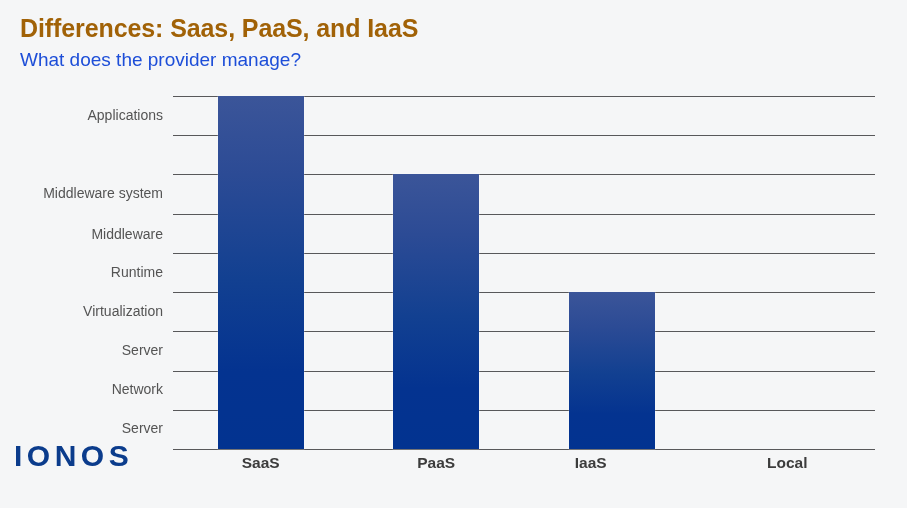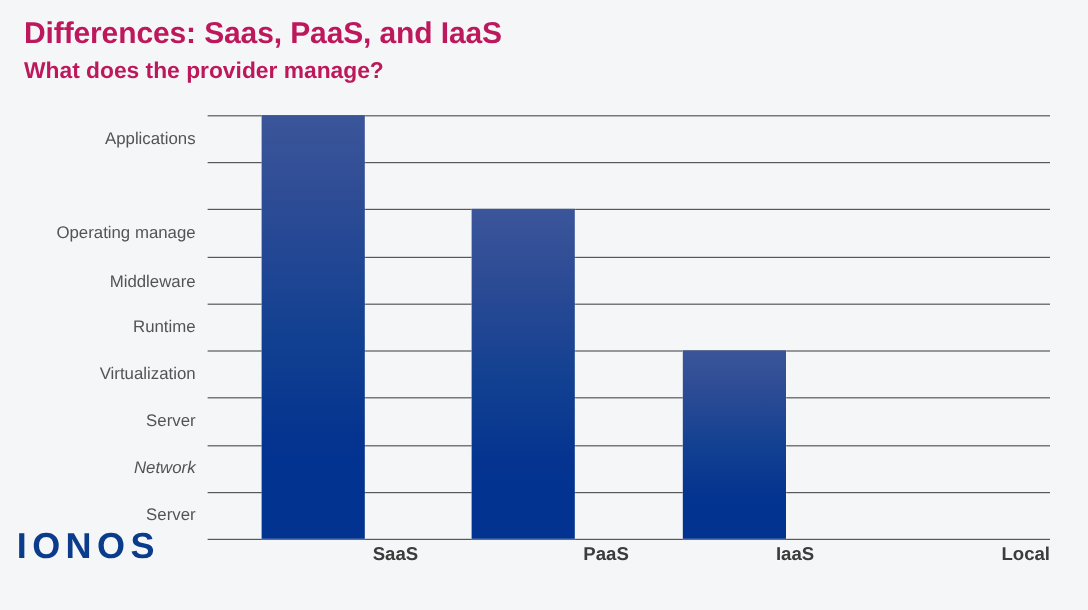--- a/index.html
+++ b/index.html
@@ -19,29 +19,29 @@
   
   #header {
     position: absolute;
     left: 20px;
     top: 14px;
     width: 860px;
   }
   #chart-title {
     font-size: 25px;
     font-weight: bold;
-    color: #be185d;
+    color: #a16207;
     letter-spacing: -0.1px;
     line-height: 1.15;
     white-space: nowrap;
   }
   #chart-subtitle {
     font-size: 19px;
-    font-weight: bold;
-    color: #be185d;
+    font-weight: normal;
+    color: #1d4ed8;
     margin-top: 6px;
     line-height: 1.15;
     white-space: nowrap;
   }
 
   
   #plot-area {
     position: absolute;
     left: 173px;
     top: 96px;
@@ -93,21 +93,21 @@
   #x-axis-labels {
     position: absolute;
     left: 173px;
     top: 455px;
     width: 702px;
     height: 24px;
   }
   .x-label {
     position: absolute;
     top: 0;
-    text-align: right;
+    text-align: center;
     font-size: 15.5px;
     font-weight: bold;
     color: #3c3c3c;
     white-space: nowrap;
     line-height: 1;
   }
 
   
   #brand-logo {
     position: absolute;
@@ -124,26 +124,26 @@
 </head>
 <body>
 
 <div id="header">
   <div id="chart-title">Differences: Saas, PaaS, and IaaS</div>
   <div id="chart-subtitle">What does the provider manage?</div>
 </div>
 
 <div id="y-axis-labels">
     <div class="y-label" style="top: 11.6111px;">Applications</div>
-    <div class="y-label" style="top: 90.0556px;">Operating manage</div>
+    <div class="y-label" style="top: 90.0556px;">Middleware system</div>
     <div class="y-label" style="top: 131px; padding-left: 28px;">Middleware</div>
     <div class="y-label" style="top: 168.5px; padding-left: 12px;">Runtime</div>
     <div class="y-label" style="top: 207.722px;">Virtualization</div>
     <div class="y-label" style="top: 246.944px;">Server</div>
-    <div class="y-label" style="top: 286.167px; font-style: italic;">Network</div>
+    <div class="y-label" style="top: 286.167px;">Network</div>
     <div class="y-label" style="top: 325.389px;">Server</div>
   </div>
 
 <div id="plot-area">
     <div class="gridline" style="top: 0px;"></div>
     <div class="gridline" style="top: 39.2222px;"></div>
     <div class="gridline" style="top: 78.4444px;"></div>
     <div class="gridline" style="top: 117.667px;"></div>
     <div class="gridline" style="top: 156.889px;"></div>
     <div class="gridline" style="top: 196.111px;"></div>

